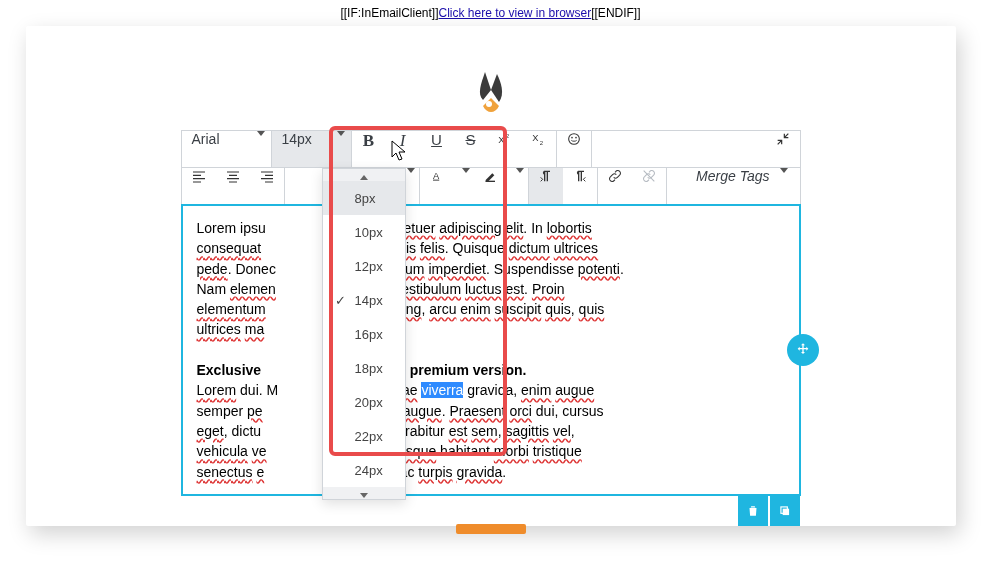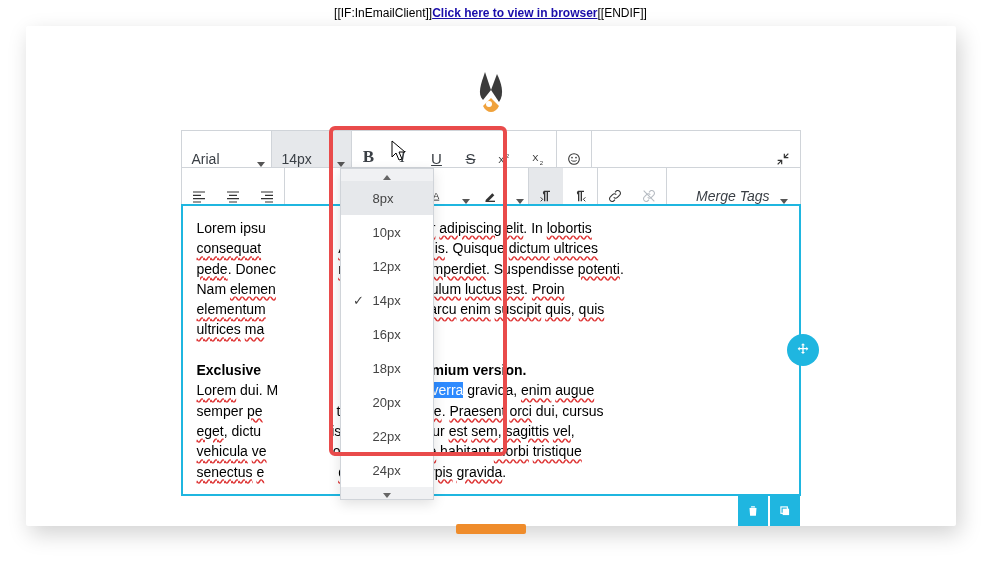--- a/index.html
+++ b/index.html
@@ -13,21 +13,21 @@
     height: 574px;
     overflow: hidden;
     position: relative;
   }
   .banner {
     text-align: center;
     padding: 6px 0;
     font-size: 12px;
     color: #000;
   }
-  .banner a { color: #1a0dab; text-decoration: underline; font-weight: bold; }
+  .banner a { color: #1a0dab; text-decoration: underline; }
   .wrapper {
     width: 930px;
     margin: 0 auto;
     background: #fff;
     box-shadow: 4px 8px 22px rgba(0,0,0,0.18);
     padding: 20px 0 30px 0;
     border-radius: 2px;
     position: relative;
   }
   .logo {
@@ -47,21 +47,21 @@
     background: #fff;
   }
   .toolbar + .toolbar { border-top: none; }
   .tb-group {
     display: flex;
     align-items: center;
   }
   .tb-sep-r { border-right: 1px solid #d0d4d9; }
   .tb-btn, .tb-select {
     display: flex;
-    align-items: flex-end;
+    align-items: flex-start;
     justify-content: center;
     min-width: 34px;
     height: 36px;
     color: #3a3f45;
     cursor: pointer;
     font-size: 15px;
     position: relative;
   }
   .tb-btn svg { width: 16px; height: 16px; }
   .tb-select {
@@ -73,22 +73,22 @@
   .caret { display:inline-block; width:0;height:0;border-left:4px solid transparent;border-right:4px solid transparent;border-top:5px solid #555;margin-left:4px;}
   .tb-btn.active { background: #e6e8eb; }
   .tb-right { margin-left: auto; font-style: italic; }
   .font-family-select { width: 90px; }
   .font-size-select { width: 80px; background: #e6e8eb; }
 
   
   .dropdown {
     position: absolute;
     top: 38px;
-    left: 159px;
-    width: 94px;
+    left: 141px;
+    width: 84px;
     background: #fff;
     border: 1px solid #d0d4d9;
     box-shadow: 0 4px 12px rgba(0,0,0,0.12);
     z-index: 50;
   }
   .dropdown .dd-item {
     display: flex;
     align-items: center;
     padding: 0 10px;
     height: 34px;

